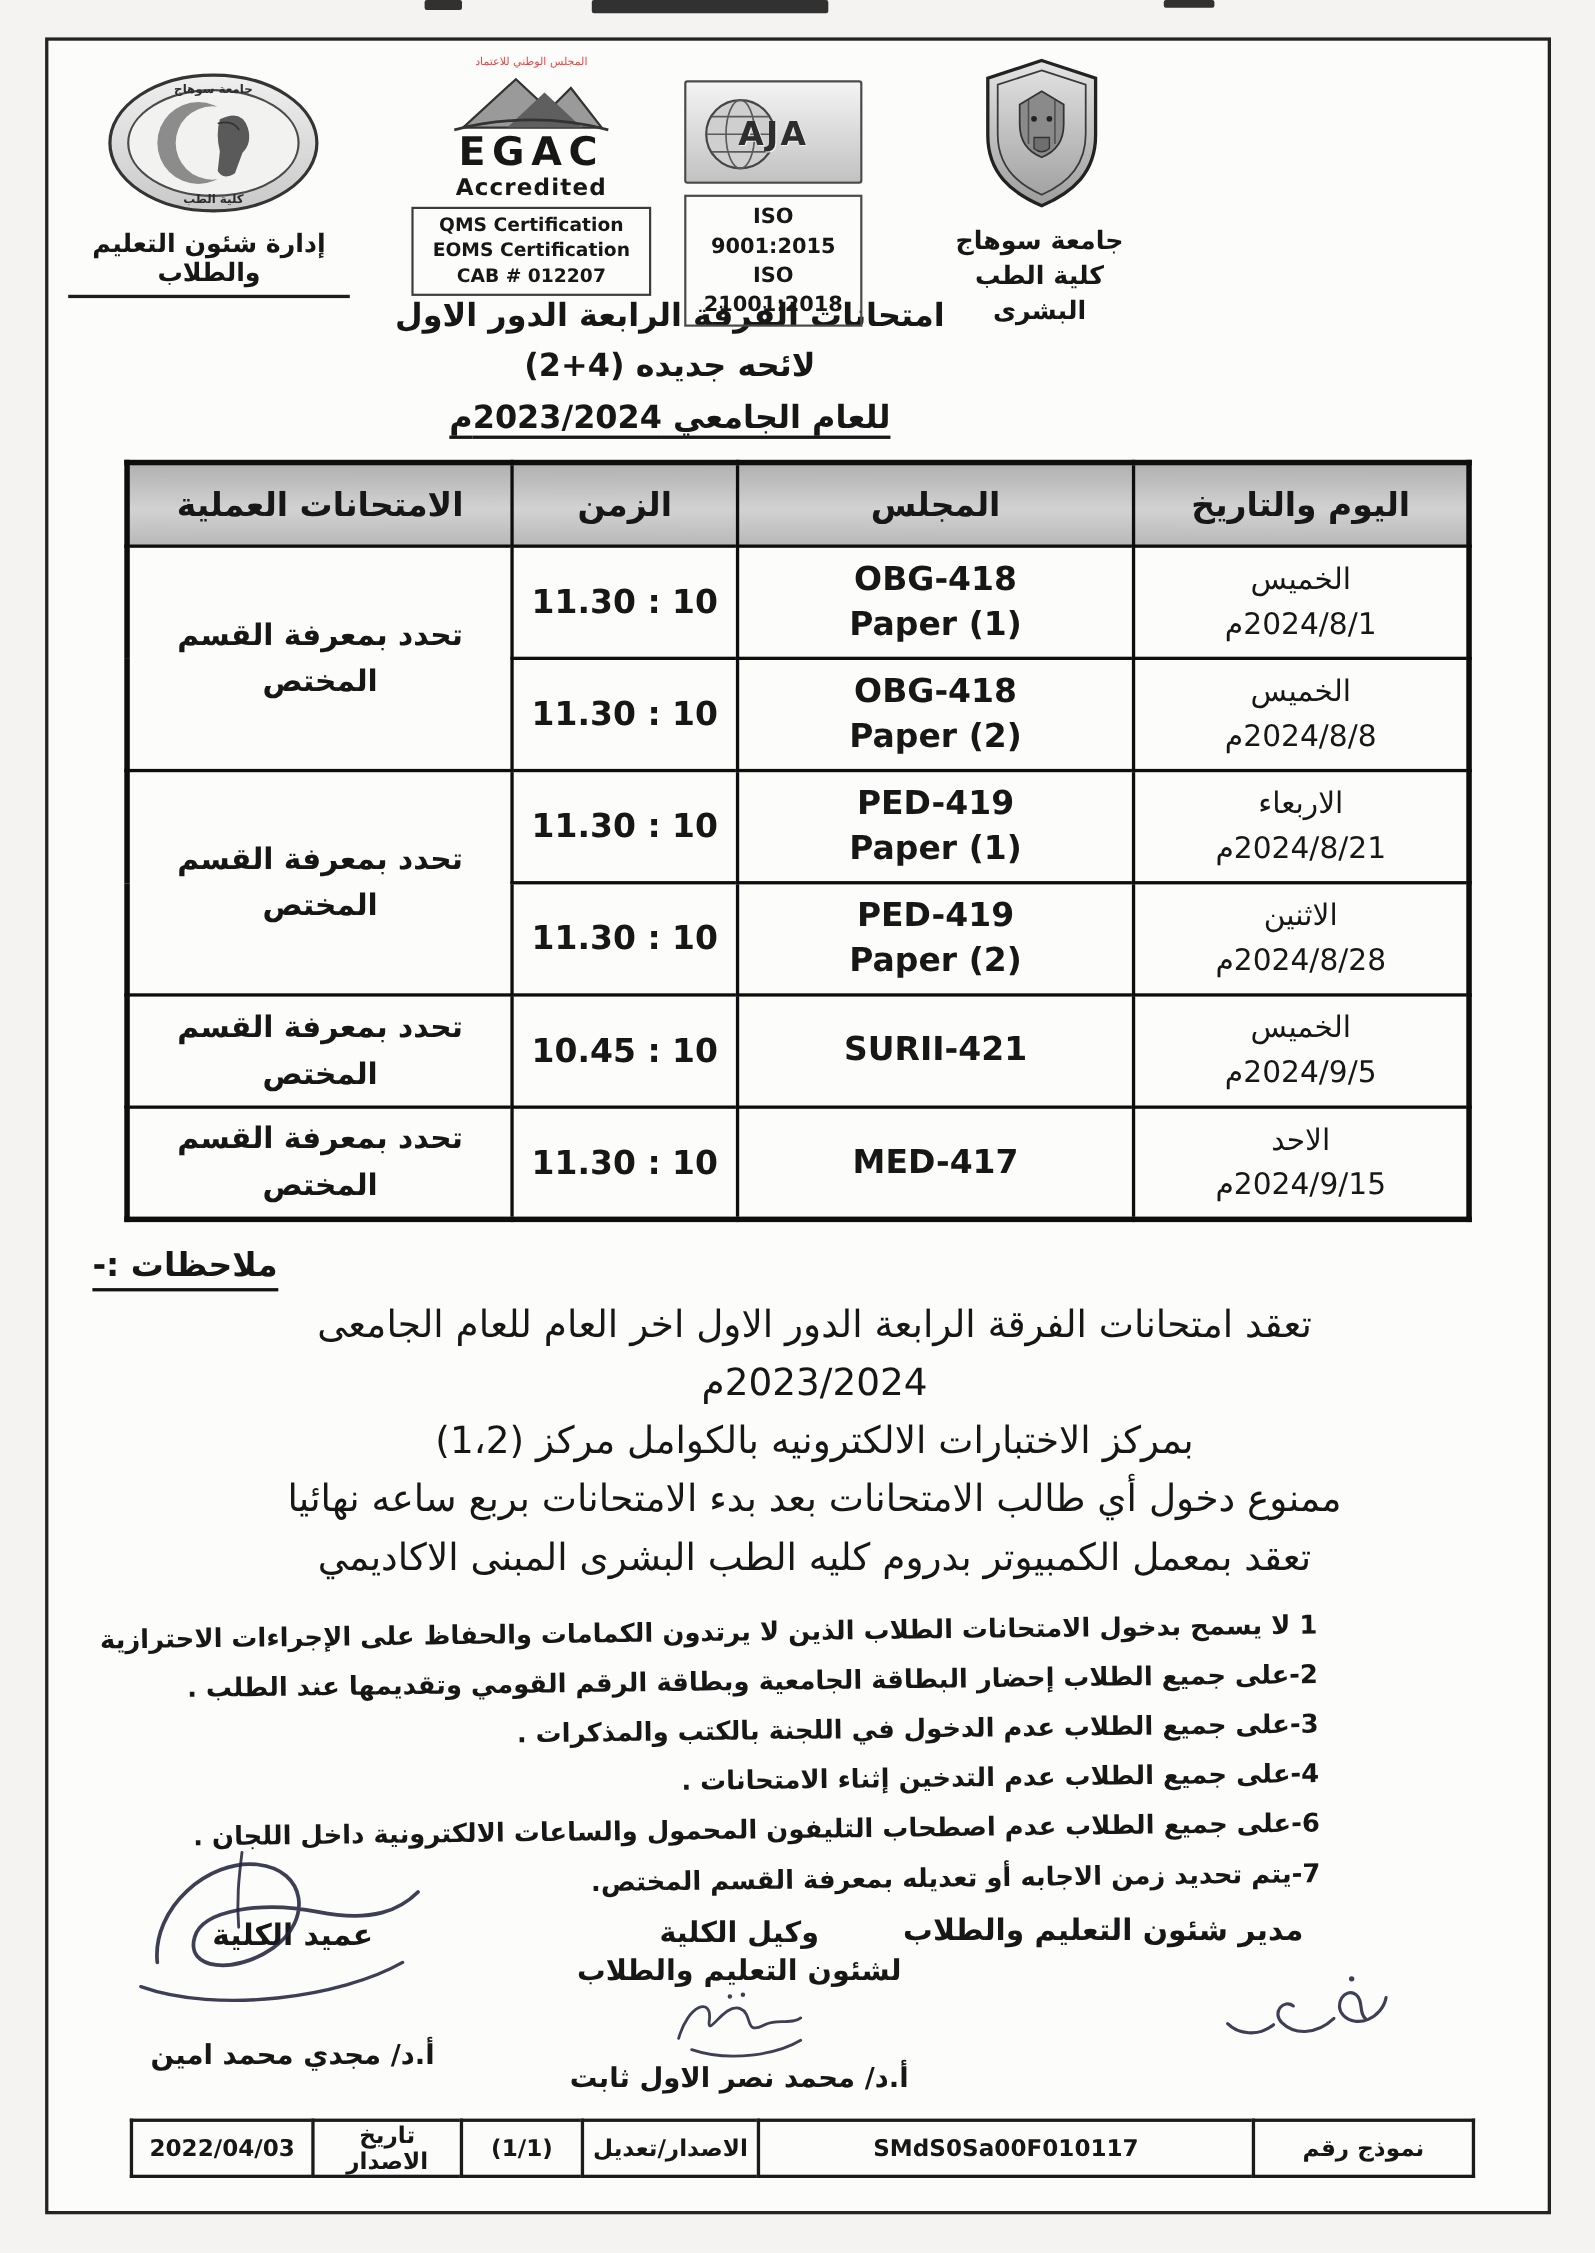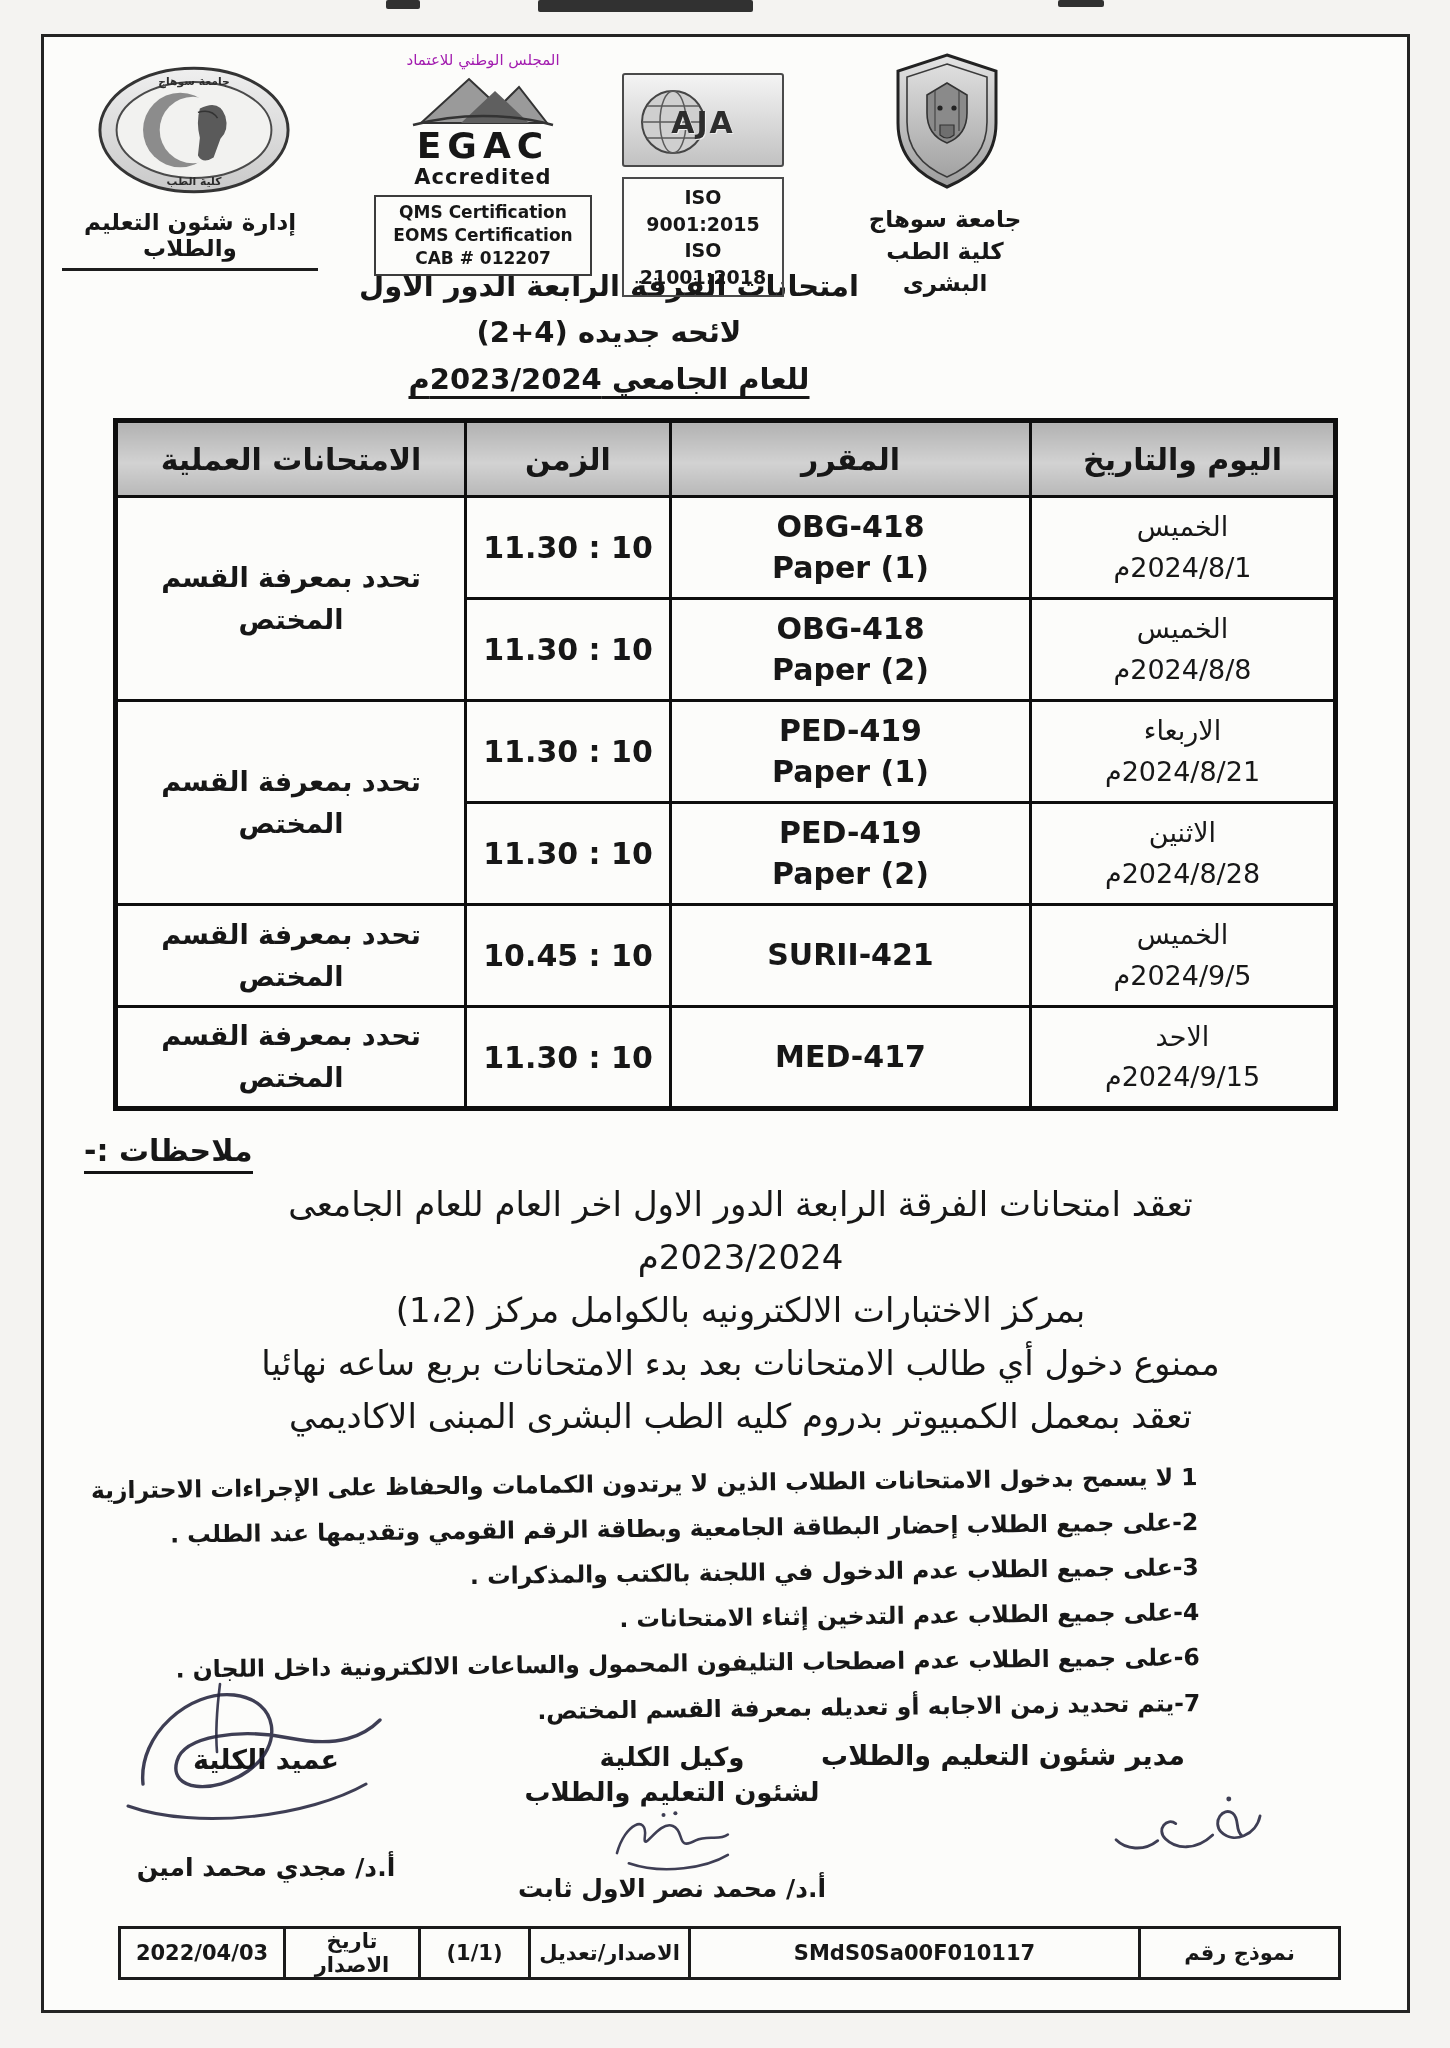--- a/index.html
+++ b/index.html
@@ -21,21 +21,21 @@
   .header { position:relative; height:220px; direction:ltr; }
 
   .faculty-emblem { position:absolute; left:52px; top:26px; }
   .dept-caption {
     position:absolute; left:18px; top:172px; width:256px; text-align:center;
     direction:rtl; font-size:23px; font-weight:700; padding-bottom:7px;
     border-bottom:3px solid #1d1d1d;
   }
 
   .egac { position:absolute; left:330px; top:14px; width:218px; text-align:center; }
-  .egac-arc { font-size:15px; direction:rtl; color:#a21caf; letter-spacing:1px; }
+  .egac-arc { font-size:10px; direction:rtl; color:#ef4444; letter-spacing:1px; }
   .egac-name { font-size:36px; font-weight:700; letter-spacing:6px; line-height:1.05; }
   .egac-accred { font-size:21px; font-weight:700; letter-spacing:1px; line-height:1.15; }
   .egac-certbox { border:2px solid #3c3c3c; margin-top:6px; padding:4px 4px; font-size:17px; font-weight:700; line-height:1.35; }
 
   .aja { position:absolute; left:578px; top:36px; width:162px; text-align:center; }
   .aja-logobox { border:2px solid #4a4a4a; background:linear-gradient(180deg,#f4f4f4,#c2c2c2); height:94px; position:relative; border-radius:3px; }
   .aja-name { position:absolute; left:0; right:0; top:30px; font-size:30px; font-weight:700; color:#2d2d2d; text-shadow:1px 1px 0 #efefef; letter-spacing:2px; }
   .aja-isobox { border:2px solid #4a4a4a; margin-top:10px; padding:5px 2px; font-size:19px; font-weight:700; line-height:1.4; }
 
   .shield-wrap { position:absolute; left:838px; top:14px; width:130px; text-align:center; }
@@ -181,21 +181,21 @@
   <table class="exam-table">
     <colgroup>
       <col style="width:305px">
         <col style="width:360px">
         <col style="width:205px">
         <col style="width:350px">
     </colgroup>
     <tbody>
         <tr>
       <th>اليوم  والتاريخ</th>
-      <th>المقرر</th>
+      <th>المجلس</th>
       <th>الزمن</th>
       <th>الامتحانات العملية</th>
     </tr>
     <tr>
       <td class="cell-day">
         <div>الخميس</div>
         <div>2024/8/1م</div>
       </td>
       <td class="cell-course">
         <div>OBG-418</div>

